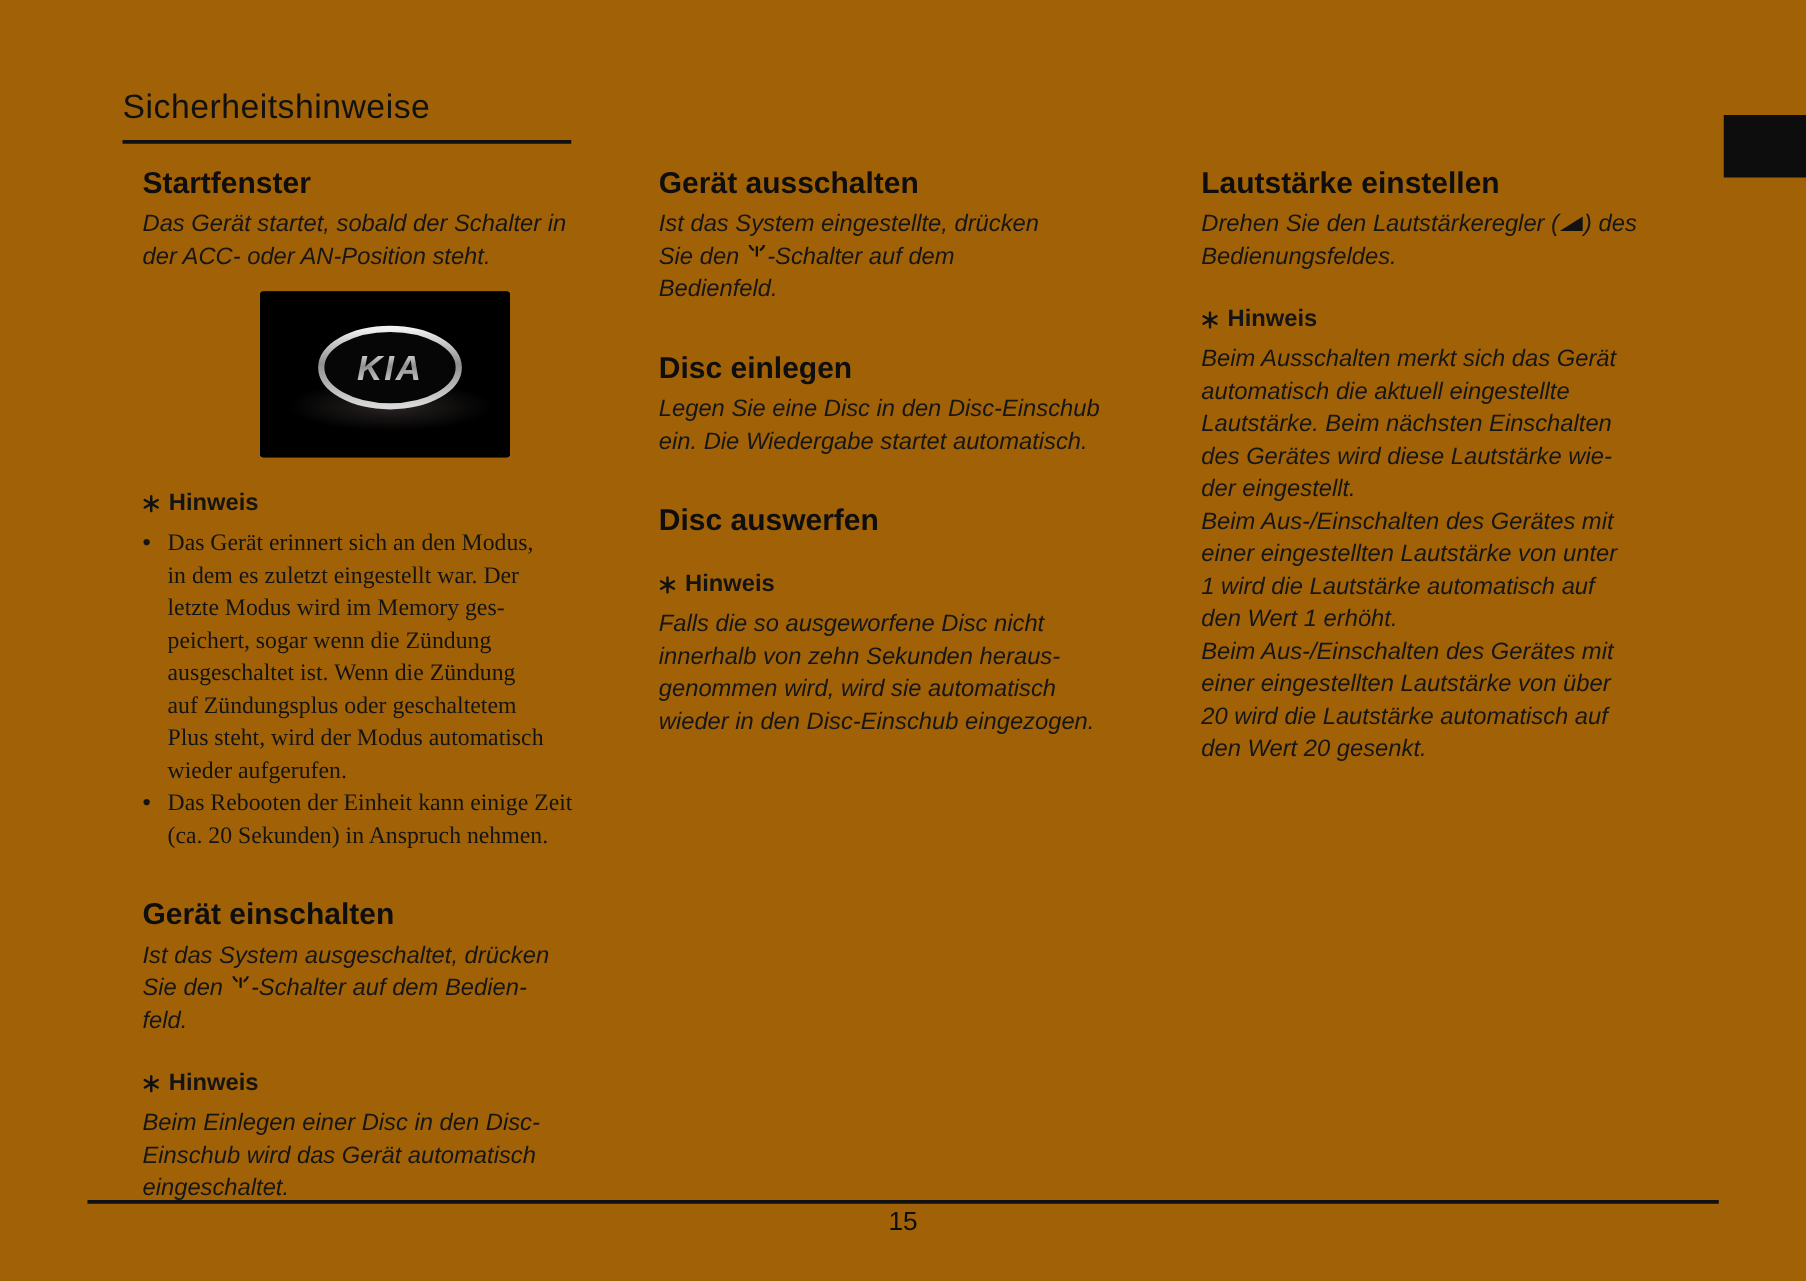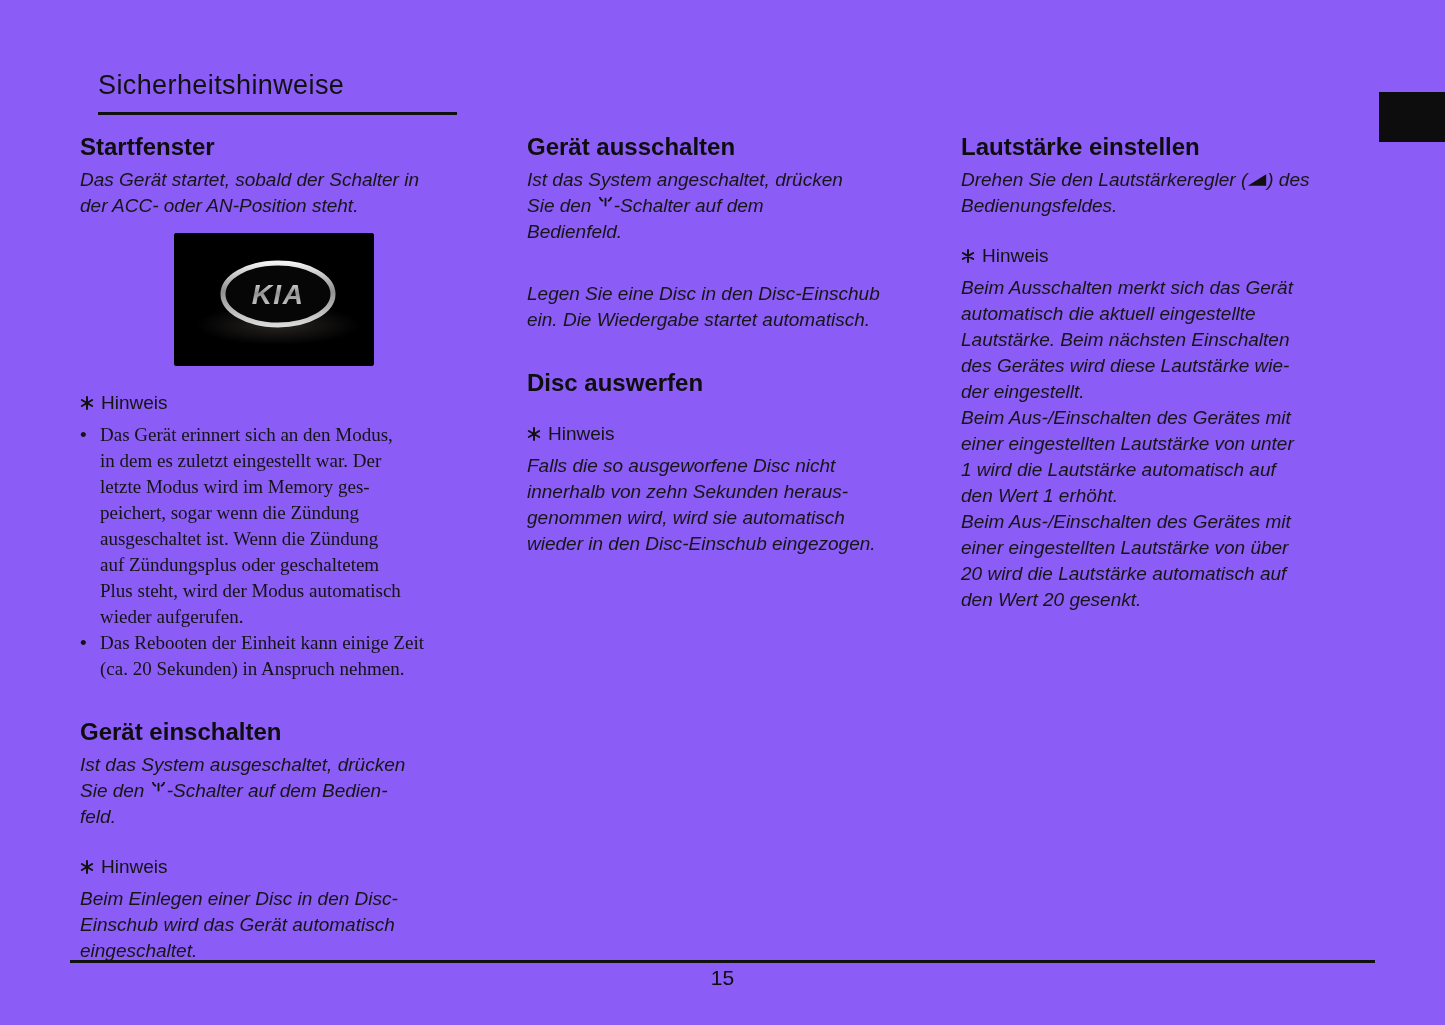--- a/index.html
+++ b/index.html
@@ -4,50 +4,50 @@
 <style>
   * { margin:0; padding:0; box-sizing:border-box; }
   html,body { width:1445px; height:1025px; }
   body {
     font-family:"Liberation Sans", sans-serif;
     background:#ffffff;
     color:#141414;
     position:relative;
     overflow:hidden;
   }
-  .page { position:absolute; inset:0; background:#8b5cf6; }
+  .page { position:absolute; inset:0; background:#a16207; }
 
   .header-title {
     position:absolute; left:98px; top:70px;
     font-size:27px; font-weight:400; letter-spacing:0.4px; color:#111;
   }
   .title-rule {
     position:absolute; left:98px; top:112px;
     width:359px; height:2.5px; background:#111;
   }
   .edge-tab {
     position:absolute; right:0; top:92px;
     width:66px; height:50px; background:#0d0d0d;
   }
 
   .col { position:absolute; top:133px; }
-  .col1 { left:80px;  width:410px; }
+  .col1 { left:114px;  width:410px; }
   .col2 { left:527px; width:410px; }
   .col3 { left:961px; width:414px; }
 
   .sec { margin-top:36px; }
   .sec:first-child { margin-top:0; }
   .sec-heading { font-size:24px; font-weight:700; margin-bottom:6px; color:#0e0e0e; }
 
   .body { font-size:19px; line-height:26px; white-space:pre-line; color:#161616;font-style:italic; }
 
   .note { margin-top:26px; }
   .note-label {
     display:flex; align-items:center; gap:7px;
-    font-weight:400; font-size:19px; margin-bottom:8px;
+    font-weight:700; font-size:19px; margin-bottom:8px;
   }
   .asterisk { flex:0 0 auto; color:#111; }
 
   .bullets { list-style:none; margin-top:2px; }
   .bullets li { display:flex; gap:8px; font-size:19px; line-height:26px; }
   .bullets .dot { flex:0 0 auto; width:12px; }
   .btext { white-space:pre-line;font-family:Liberation Serif, serif; }
 
   .logo-box {
     width:200px; height:133px;
@@ -151,29 +151,30 @@
 eingeschaltet.</p>
       </div>
     </div>
 
   </section>
 
   <section class="col col2">
 
     <div class="sec">
       <h2 class="sec-heading">Gerät ausschalten</h2>
-      <p class="body"><span>Ist das System angeschaltet, drücken
+      <p class="body"><span>Ist das System eingestellte, drücken
 Sie den </span><svg class="inline-icon" width="17" height="17" viewBox="0 0 24 24">
             <path d="M12 2.5 V12" stroke="currentColor" stroke-width="2.6" stroke-linecap="round" fill="none"></path>
             <path d="M7.6 5.4 A8.3 8.3 0 1 1 16.4 5.4" stroke="currentColor" stroke-width="2.6" stroke-linecap="round" fill="none"></path>
           </svg><span>-Schalter auf dem
 Bedienfeld.</span></p>
     </div>
 
     <div class="sec">
+      <h2 class="sec-heading">Disc einlegen</h2>
       <p class="body">Legen Sie eine Disc in den Disc-Einschub
 ein. Die Wiedergabe startet automatisch.</p>
     </div>
 
     <div class="sec">
       <h2 class="sec-heading">Disc auswerfen</h2>
       <div class="note">
         <div class="note-label">
             <svg class="asterisk" width="14" height="14" viewBox="0 0 20 20">
               <path d="M10 1.5 V18.5 M2.6 5.75 L17.4 14.25 M17.4 5.75 L2.6 14.25" stroke="currentColor" stroke-width="2.8" stroke-linecap="round" fill="none"></path>

